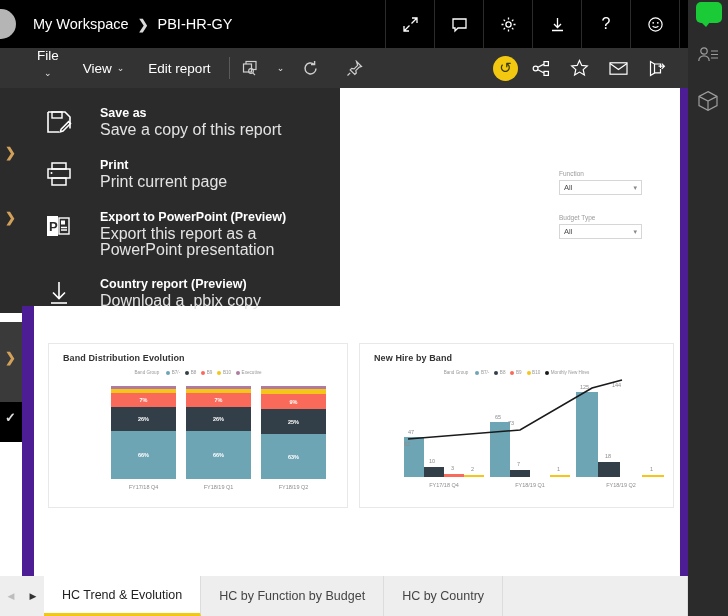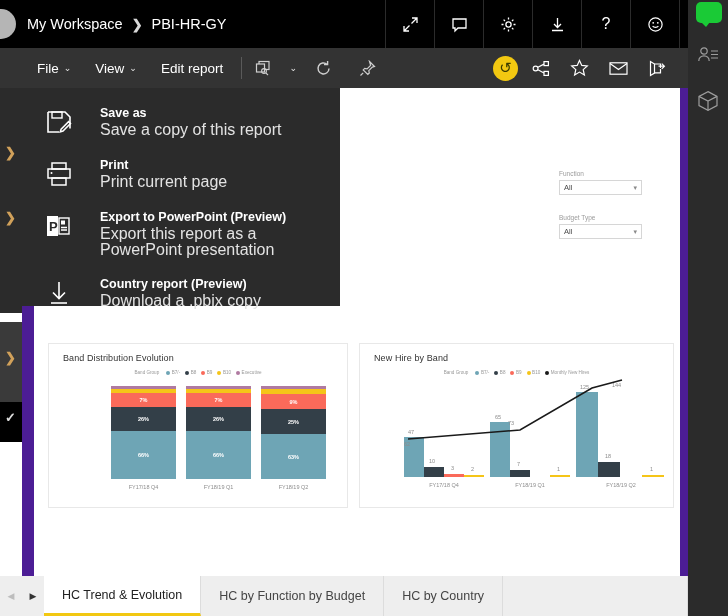--- a/index.html
+++ b/index.html
@@ -13,21 +13,21 @@
   .topbar {
     position: absolute; left: 0; top: 0; width: 728px; height: 48px;
     background: #000000; display: flex; align-items: center;
   }
   .ws-avatar {
     width: 30px; height: 30px; border-radius: 50%;
     background: #b5b5b5; margin-left: -14px; flex: none;
   }
   .breadcrumb {
     display: flex; align-items: center; gap: 9px;
-    margin-left: 11px; color: #ffffff; font-size: 14.5px;
+    margin-left: 17px; color: #ffffff; font-size: 14.5px;
   }
   .bc-sep { color: #d9d9d9; font-size: 13px; font-weight: 600; }
   .topbar-spacer { flex: 1; }
   .tb-icons { display: flex; height: 48px; }
   .tb-icon {
     width: 49px; height: 48px; display: flex; align-items: center;
     justify-content: center; border-left: 1px solid #2b2b2b;
     color: #ffffff; cursor: pointer;
   }
   .tb-icon:last-child { border-right: 1px solid #2b2b2b; }
@@ -54,21 +54,21 @@
 
   
   .toolbar2 {
     position: absolute; left: 0; top: 48px; width: 688px; height: 40px;
     background: #333333; display: flex; align-items: center; z-index: 4;
   }
   .menu-btn {
     color: #ffffff; font-size: 13.5px; display: flex; align-items: center;
     gap: 5px; padding: 0 12px; height: 40px; cursor: pointer;
   }
-  .menu-btn.first { margin-left: 25px; }
+  .menu-btn.first { margin-left: 25px; flex-direction: column; }
   .caret { font-size: 9px; color: #e6e6e6; }
   .vdiv { width: 1px; height: 22px; background: #5a5a5a; margin: 0 6px; }
   .t2-icon {
     width: 30px; height: 40px; display: flex; align-items: center;
     justify-content: center; color: #cfcfcf; cursor: pointer;
   }
   .t2-spacer { flex: 1; }
   .undo-circle {
     width: 25px; height: 25px; border-radius: 50%; background: #f2c811;
     display: flex; align-items: center; justify-content: center;
@@ -113,21 +113,21 @@
 
   
   .topchart { position: absolute; left: 100px; top: 100px; width: 200px; height: 125px; }
 
   
   .visual {
     position: absolute; background: #ffffff; border: 1px solid #e8e8e8;
   }
   .vtitle {
     position: absolute; left: 14px; top: 9px;
-    font-size: 9px; font-weight: normal; color: #333333; letter-spacing: .1px;
+    font-size: 9px; font-weight: bold; color: #333333; letter-spacing: .1px;
   }
   .vlegend {
     position: absolute; top: 26px; width: 100%;
     display: flex; align-items: center; justify-content: center;
     gap: 5px; font-size: 4.6px; color: #999999;
   }
   .lg-item { display: flex; align-items: center; gap: 1.5px; }
   .lg-dot { width: 4px; height: 4px; border-radius: 50%; display: inline-block; }
   .lg-title { color: #9a9a9a; margin-right: 2px; }
 

